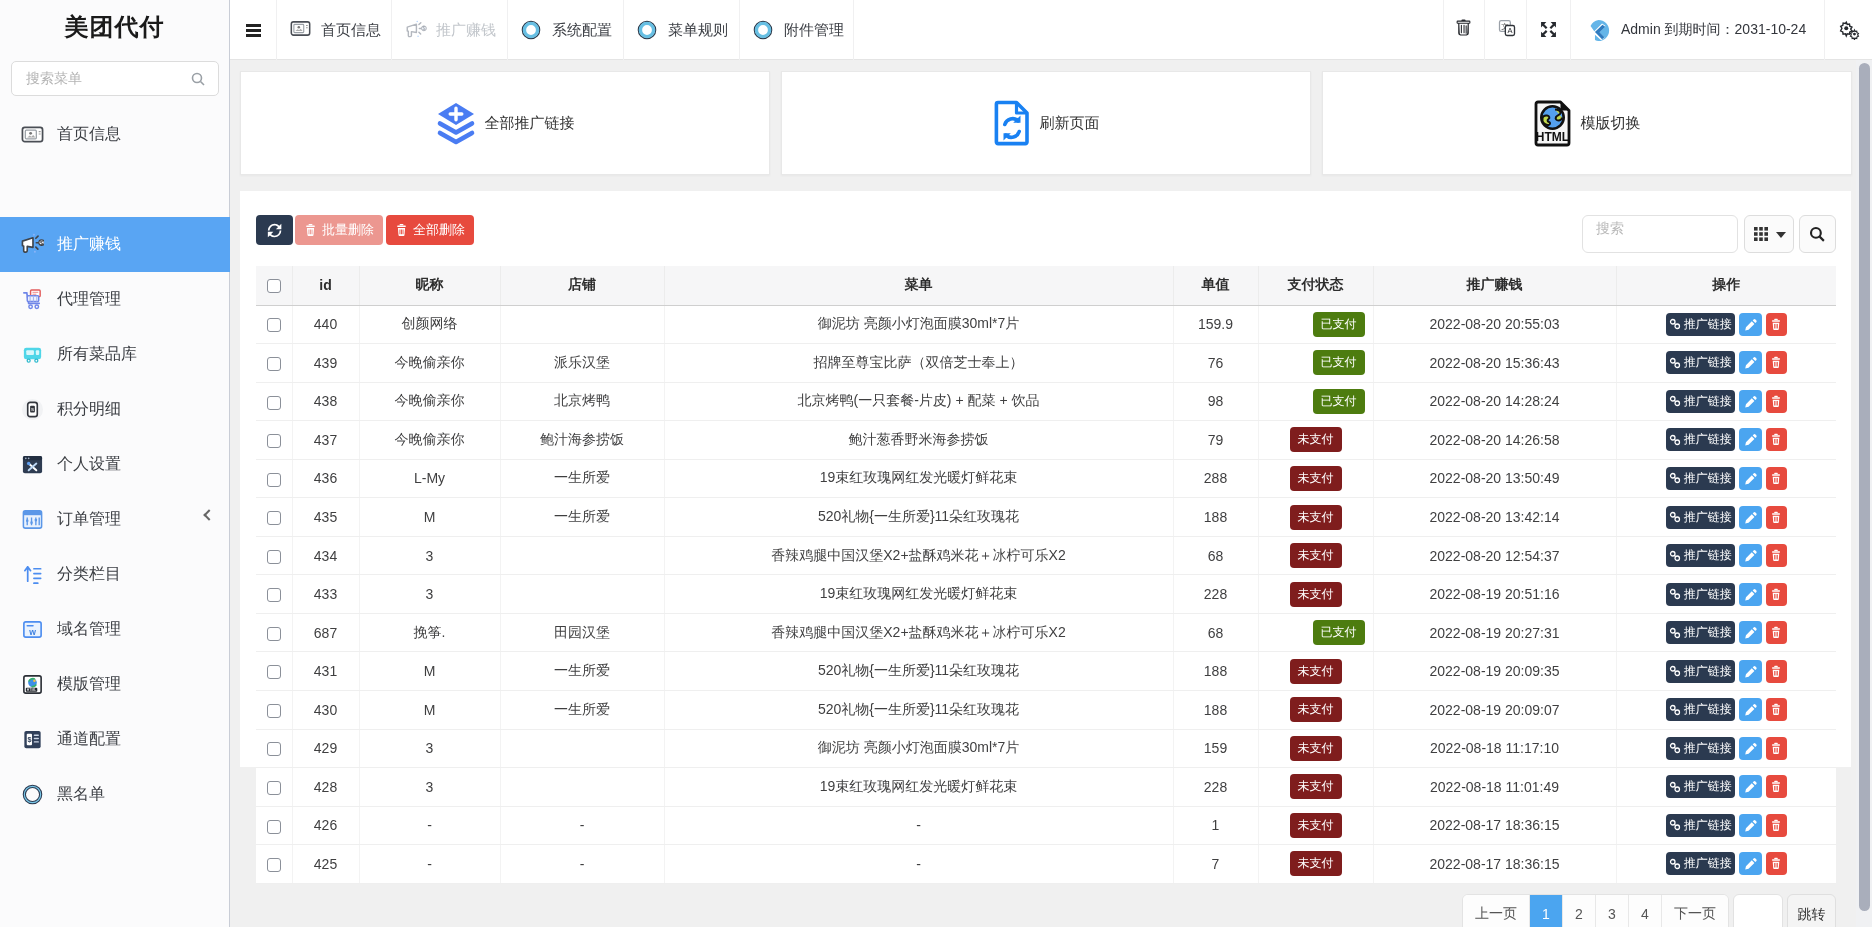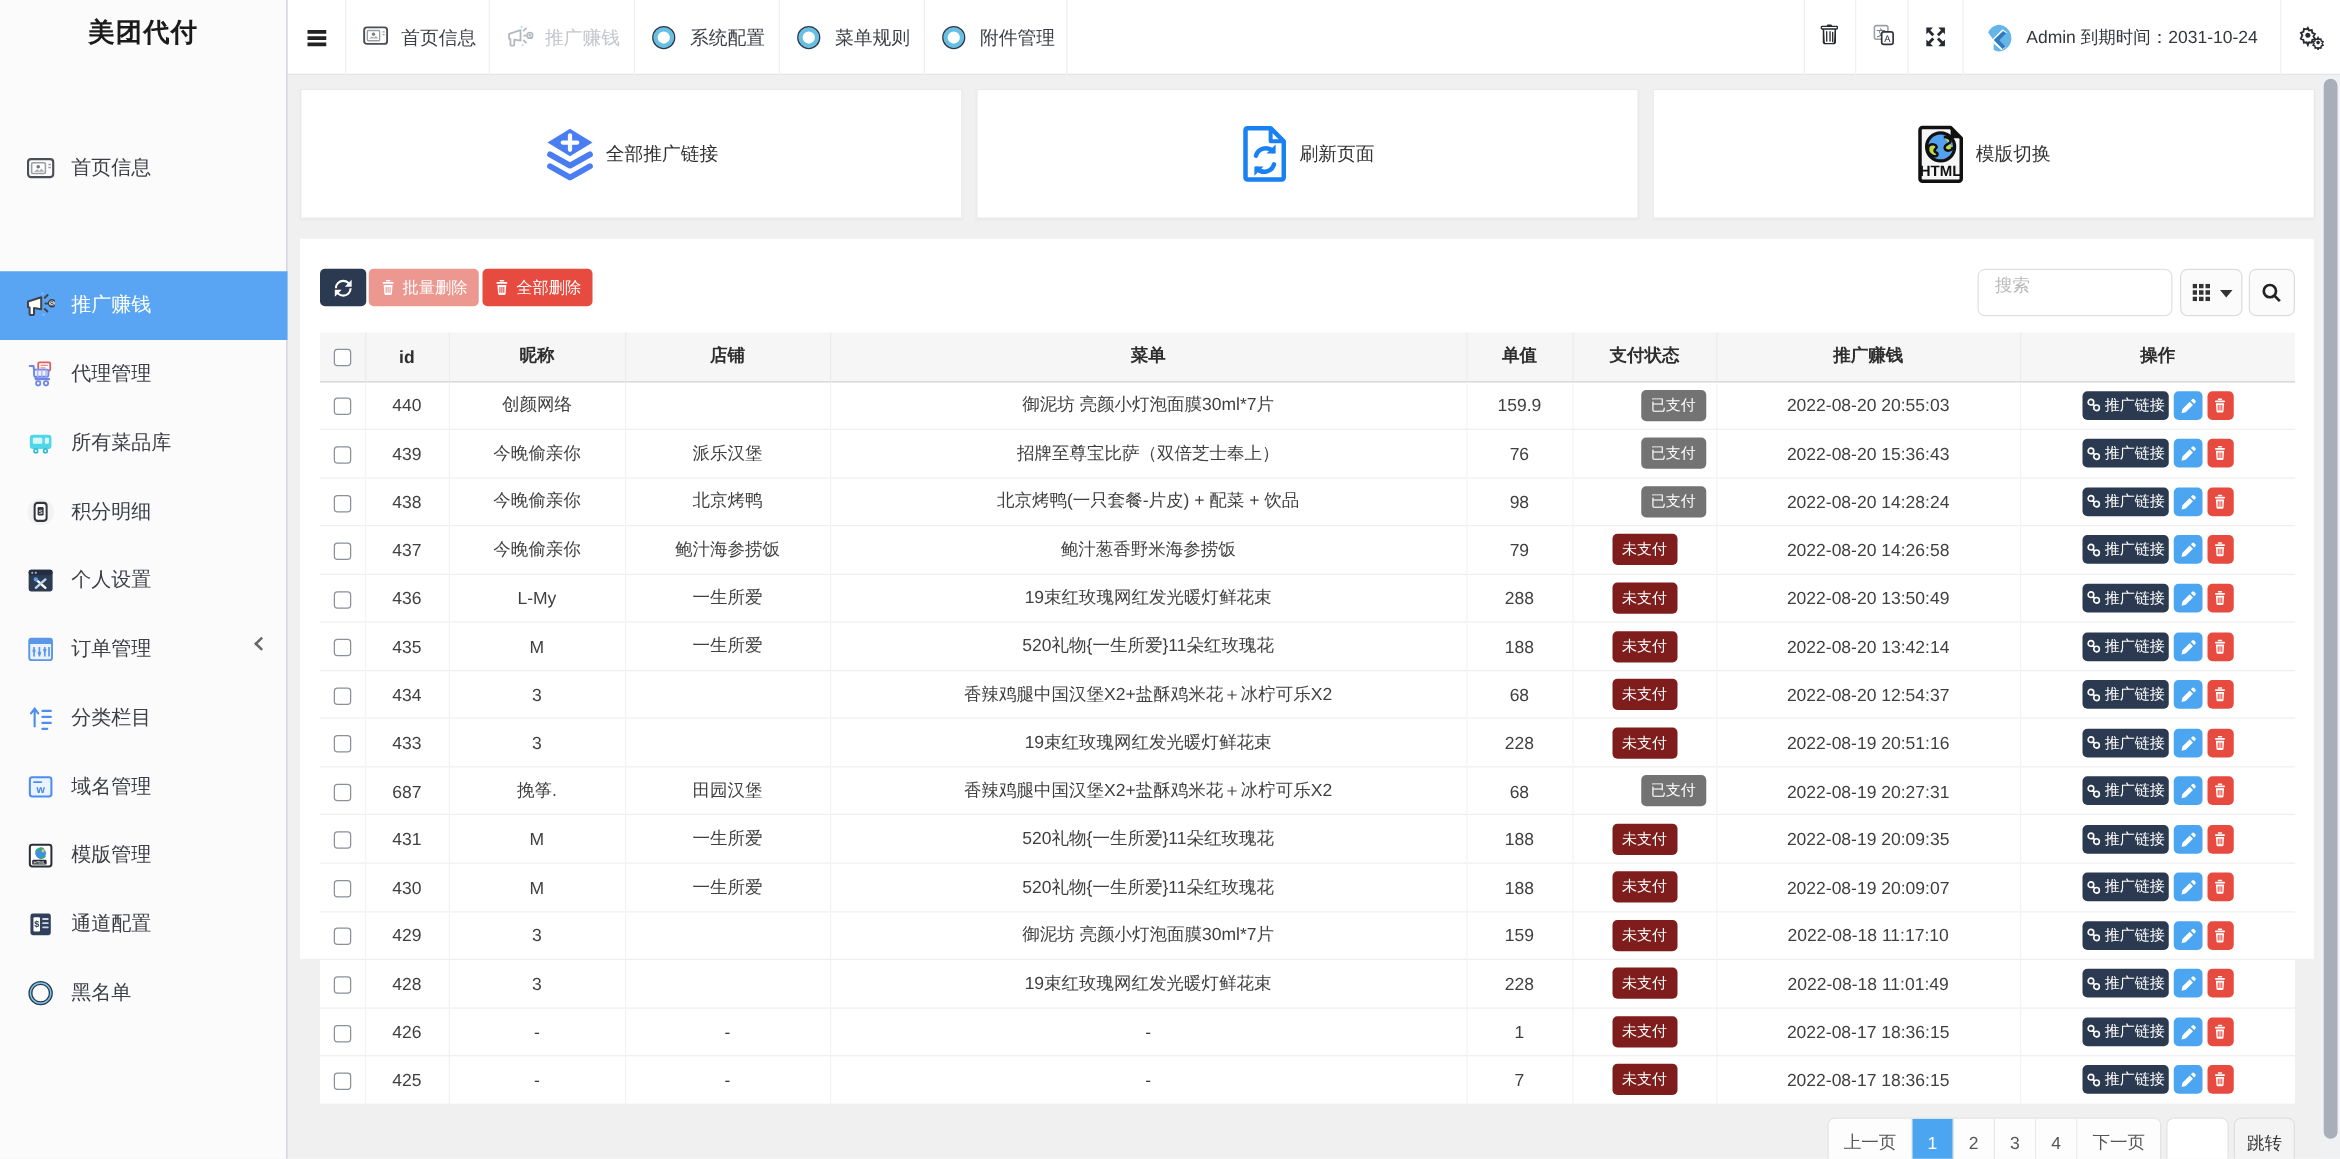--- a/index.html
+++ b/index.html
@@ -1,20 +1,20 @@
 <!DOCTYPE html>
 <html><head>
 <meta charset="utf-8">
 <style>
 * { margin:0; padding:0; box-sizing:border-box; }
 html,body { width:1872px; height:927px; overflow:hidden; }
 body { font-family:"Liberation Sans", sans-serif; background:#f0f0f0; position:relative; }
 
 #sidebar { position:absolute; left:0; top:0; width:230px; height:927px; background:#fbfbfc; border-right:1px solid #c9cdd6; z-index:5; }
-#logo { height:56px; line-height:54px; text-align:center; font-size:21px; font-weight:bold; color:#1a1a1a; letter-spacing:1px; }
+#logo { height:56px; line-height:54px; text-align:center; font-size:24px; font-weight:bold; color:#1a1a1a; letter-spacing:1px; }
 #sbsearch { position:absolute; left:11px; top:61px; width:208px; height:35px; border:1px solid #dcdcdc; border-radius:5px; background:#fff; }
 #sbsearch span { position:absolute; left:14px; top:8px; font-size:14px; color:#b4b4b4; }
 #sbsearch svg { position:absolute; right:12px; top:9px; }
 .mi { position:absolute; left:0; width:230px; height:55px; }
 .mi .ic { position:absolute; left:21px; top:16px; width:23px; height:23px; }
 .mi .tx { position:absolute; left:57px; top:17px; font-size:16px; color:#3b3e43; }
 .mi .ch { position:absolute; right:17px; top:19px; width:8px; height:8px; border-left:2px solid #666; border-bottom:2px solid #666; transform:rotate(45deg); }
 .mi.act { background:#59a5f3; }
 .mi.act .tx { color:#fff; }
 
@@ -39,41 +39,48 @@
 #bgrid { position:absolute; right:57px; top:24px; width:50px; height:38px; border:1px solid #ddd; border-radius:6px; background:#fbfbfb; }
 #bmag { position:absolute; right:15px; top:24px; width:37px; height:38px; border:1px solid #ddd; border-radius:6px; background:#fbfbfb; }
 
 table { position:absolute; left:16px; top:75px; width:1580px; border-collapse:collapse; table-layout:fixed; font-size:14px; color:#3f3f40; }
 th { background:#f6f6f7; border-bottom:1px solid #cfcfcf; font-size:14px; color:#2e2e2e; font-weight:bold; height:39px; border-left:1px solid #ececec; }
 td { text-align:center; height:38.55px; border-bottom:1px solid #efefef; border-left:1px solid #f3f3f3; }
 th:first-child, td:first-child { border-left:none; }
 tr { background:#fff; }
 .cb { display:inline-block; width:14px; height:14px; border:1.5px solid #8b9099; border-radius:3px; background:#fff; vertical-align:middle; }
 .badge { display:inline-block; min-width:48px; padding:4px 8px; border-radius:4px; color:#fff; font-size:12px; }
-.paid { background:#737373;margin-left:46px; }
+.paid { background:#4d7c0f;margin-left:46px; }
 .unpaid { background:#7f1d1d; }
 .abtns { display:flex; align-items:center; justify-content:center; gap:4px; }
 .alink { width:69px; height:23px; background:#2b3a50; color:#fff; border-radius:4px; font-size:12px; display:flex; align-items:center; justify-content:center; gap:3px; }
 .aedit { width:23px; height:23px; background:#4ba5f0; border-radius:4px; display:flex; align-items:center; justify-content:center; }
 .adel { width:21px; height:23px; background:#e74a3e; border-radius:4px; display:flex; align-items:center; justify-content:center; }
 
 #pager { position:absolute; left:1222px; top:703px; height:40px; display:flex; border:1px solid #e3e3e3; border-radius:6px; overflow:hidden; background:#fff; }
 #pager div { min-width:33px; padding:0 12px; display:flex; align-items:center; justify-content:center; font-size:14px; color:#555; border-right:1px solid #e8e8e8; background:#fdfdfd; }
 #pager div:last-child { border-right:none; }
 #pager .pact { background:#4ba5f0; color:#fff; }
 #jumpin { position:absolute; left:1493px; top:703px; width:50px; height:40px; border:1px solid #e2e2e2; border-radius:6px; background:#fff; }
 #jumpbtn { position:absolute; left:1547px; top:703px; width:49px; height:40px; border:1px solid #dfdfdf; border-radius:6px; background:#f4f4f4; font-size:14px; color:#333; text-align:center; line-height:38px; }
 
 #sbar { position:absolute; right:0; top:60px; width:16px; height:867px; background:#f0f1f3; }
 #sthumb { position:absolute; right:2px; top:3px; width:11px; height:848px; background:#a9aebb; border-radius:6px; }
 </style>
 </head>
 <body>
 <div id="sidebar">
   <div id="logo">美团代付</div>
+  <div id="sbsearch">
+      <span>搜索菜单</span>
+      <svg width="16" height="16" viewBox="0 0 16 16">
+        <circle cx="7" cy="7" r="4.5" fill="none" stroke="#9aa0a6" stroke-width="1.6"></circle>
+        <line x1="10.5" y1="10.5" x2="14" y2="14" stroke="#9aa0a6" stroke-width="1.6"></line>
+      </svg>
+    </div>
   <div class="mi" style="top:107px">
       <span class="ic"><svg width="23" height="23" viewBox="0 0 24 24">
           <rect x="1.5" y="4.5" width="21" height="15" rx="2.5" fill="#fff" stroke="#4a4e55" stroke-width="1.8"></rect>
           <rect x="4.5" y="7.5" width="11.5" height="9" rx="1" fill="#fdfdfd" stroke="#9aa0a6" stroke-width="1.3"></rect>
           <circle cx="10" cy="10.8" r="1.5" fill="#777"></circle>
           <path d="M6.5 15l2.6-2 1.8 1.3 1.8-1.8 2.3 2.5z" fill="#aaa"></path>
           <path d="M18.5 9h2M18.5 11.5h2" stroke="#999" stroke-width="1.2"></path>
         </svg></span>
       <span class="tx">首页信息</span>
     </div>

